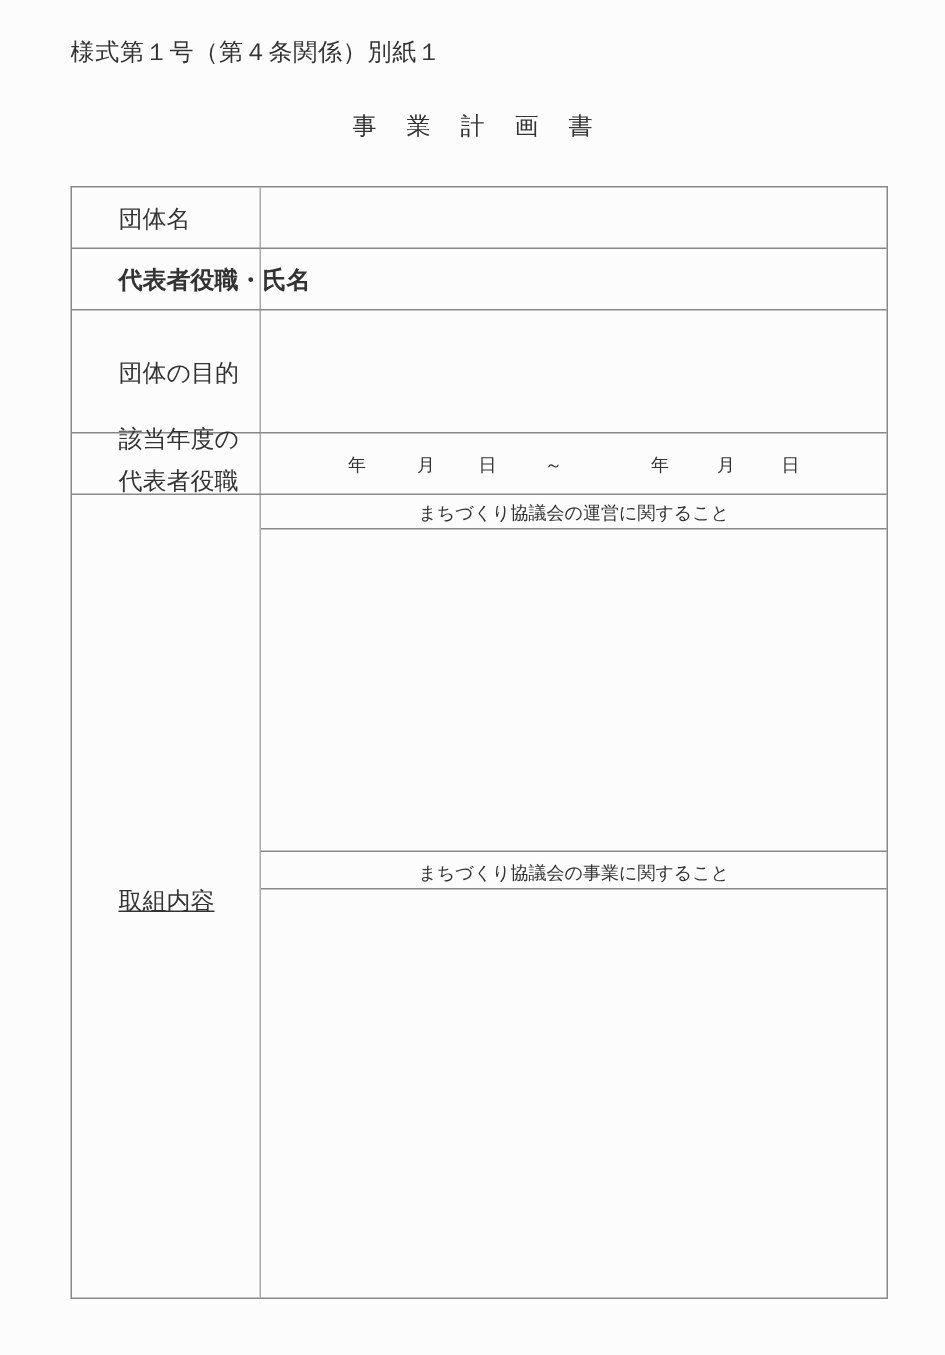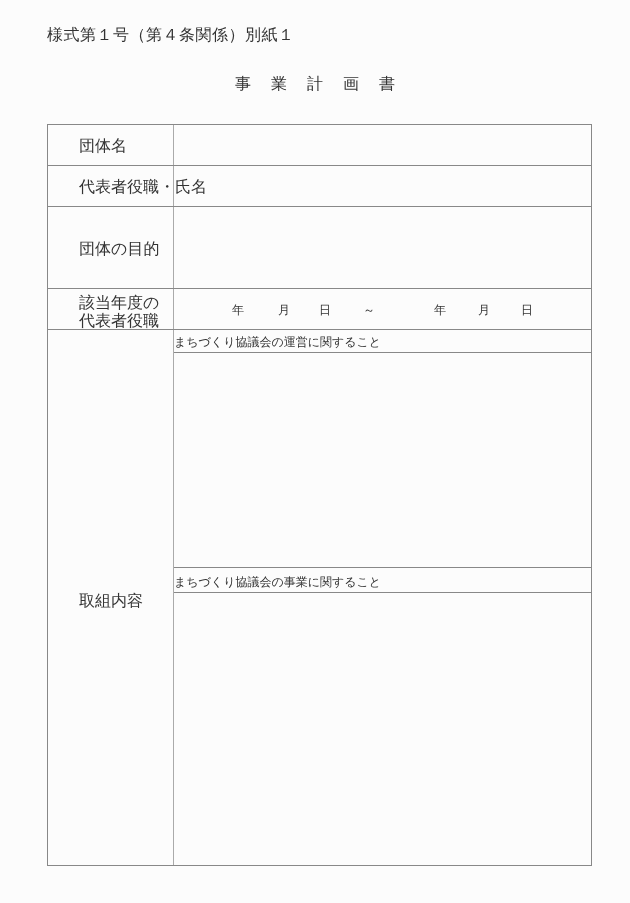--- a/index.html
+++ b/index.html
@@ -9,21 +9,21 @@
     overflow: hidden;
   }
   .form-no { position: absolute; left: 47px; top: 25px; font-size: 16px; letter-spacing: 0.5px; }
   .title { position: absolute; left: 0; width: 630px; top: 74px; text-align: center; font-size: 16px; }
   .title span { display: inline-block; margin: 0 10px; }
   .tbl { position: absolute; left: 47px; top: 124px; width: 545px; height: 742px;
          border: 1px solid #888; box-sizing: border-box; }
   .hline { position: absolute; height: 0; border-top: 1px solid #888; }
   .vline { position: absolute; width: 0; border-left: 1.5px solid #aaa; }
   .lbl { position: absolute; left: 4px; font-size: 16px; line-height: 20px; margin-left: 27px; }
-  .center { position: absolute; font-size: 12px; }
+  .center { position: absolute; text-align: center; font-size: 12px; }
   .date span { position: absolute; font-size: 12px; }
   .cell { position: absolute; }
 </style>
 </head>
 <body>
 
 <div class="form-no">様式第１号（第４条関係）別紙１</div>
 
 <div class="title">
   <span>事</span><span>業</span><span>計</span><span>画</span><span>書</span>
@@ -38,36 +38,36 @@
   <div class="hline" style="left:0; width:543px; top:163px;"></div>
   <div class="hline" style="left:0; width:543px; top:204px;"></div>
 
   <div class="hline" style="left:126px; width:417px; top:227px;"></div>
   <div class="hline" style="left:126px; width:417px; top:442px;"></div>
   <div class="hline" style="left:126px; width:417px; top:467px;"></div>
 
   <div class="lbl" style="top:11px;">団体名</div>
   <div class="cell" style="left:127px; top:1px; width:415px; height:38px;"></div>
 
-  <div class="lbl" style="top:52px;">代表者役職・氏名</div>
+  <div class="lbl" style="top:52px;font-weight:bold;">代表者役職・氏名</div>
   <div class="cell" style="left:127px; top:42px; width:415px; height:38px;"></div>
 
   <div class="lbl" style="top:114px;text-align:right;">団体の目的</div>
   <div class="cell" style="left:127px; top:83px; width:415px; height:79px;"></div>
 
-  <div class="lbl" style="top:168px;">該当年度の</div>
+  <div class="lbl" style="top:158px;">該当年度の</div>
   <div class="lbl" style="top:186px;">代表者役職</div>
   <div class="date cell" style="left:127px; top:165px; width:415px; height:38px;">
     <span style="left:57px; top:12px;">年</span>
     <span style="left:103px; top:12px;">月</span>
     <span style="left:144px; top:12px;">日</span>
     <span style="left:188px; top:12px;">～</span>
     <span style="left:259px; top:12px;">年</span>
     <span style="left:303px; top:12px;">月</span>
     <span style="left:346px; top:12px;">日</span>
   </div>
 
-  <div class="lbl" style="top:466px;">取組内容</div>
+  <div class="lbl" style="top:466px;text-decoration:underline;">取組内容</div>
   <div class="center" style="left:126px; width:417px; top:209px;">まちづくり協議会の運営に関すること</div>
   <div class="cell" style="left:127px; top:229px; width:415px; height:212px;"></div>
   <div class="center" style="left:126px; width:417px; top:449px;">まちづくり協議会の事業に関すること</div>
   <div class="cell" style="left:127px; top:469px; width:415px; height:270px;"></div>
 </div>
 
 </body></html>

